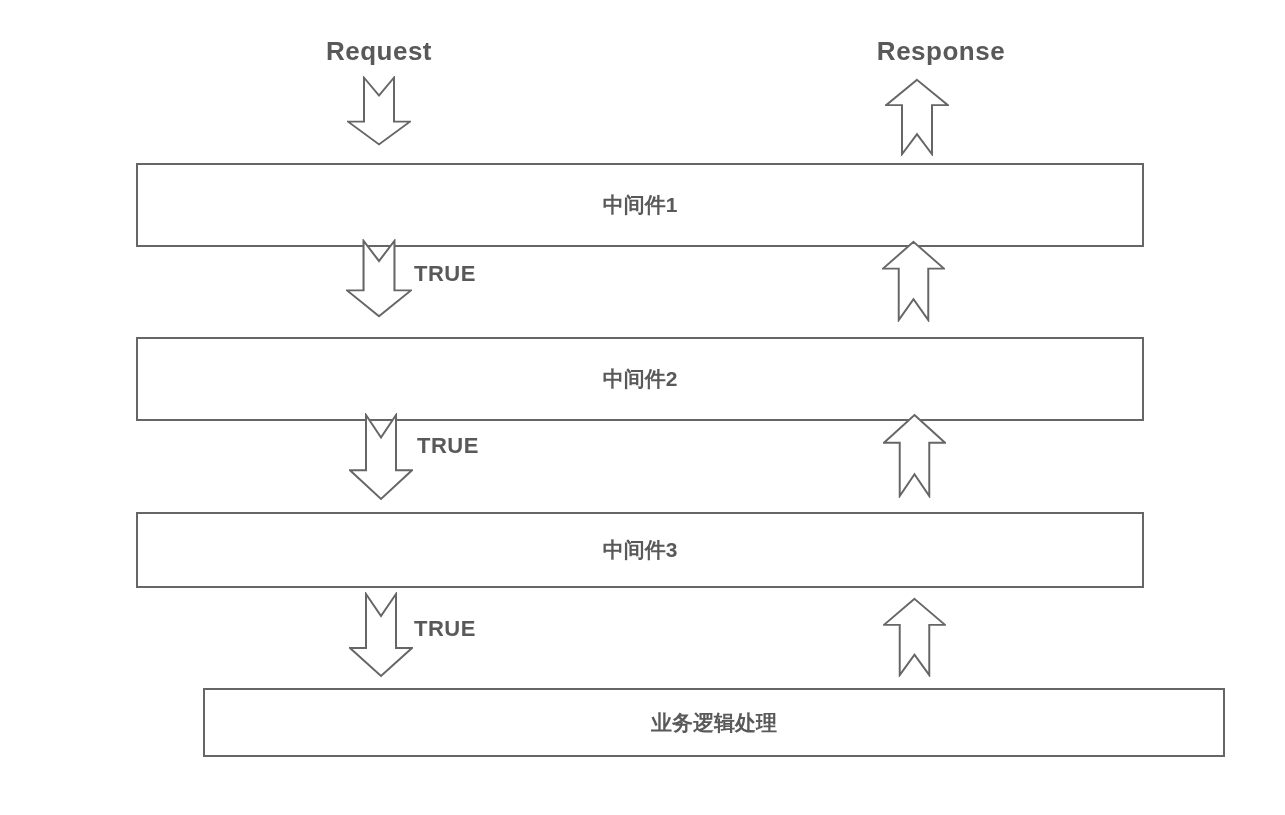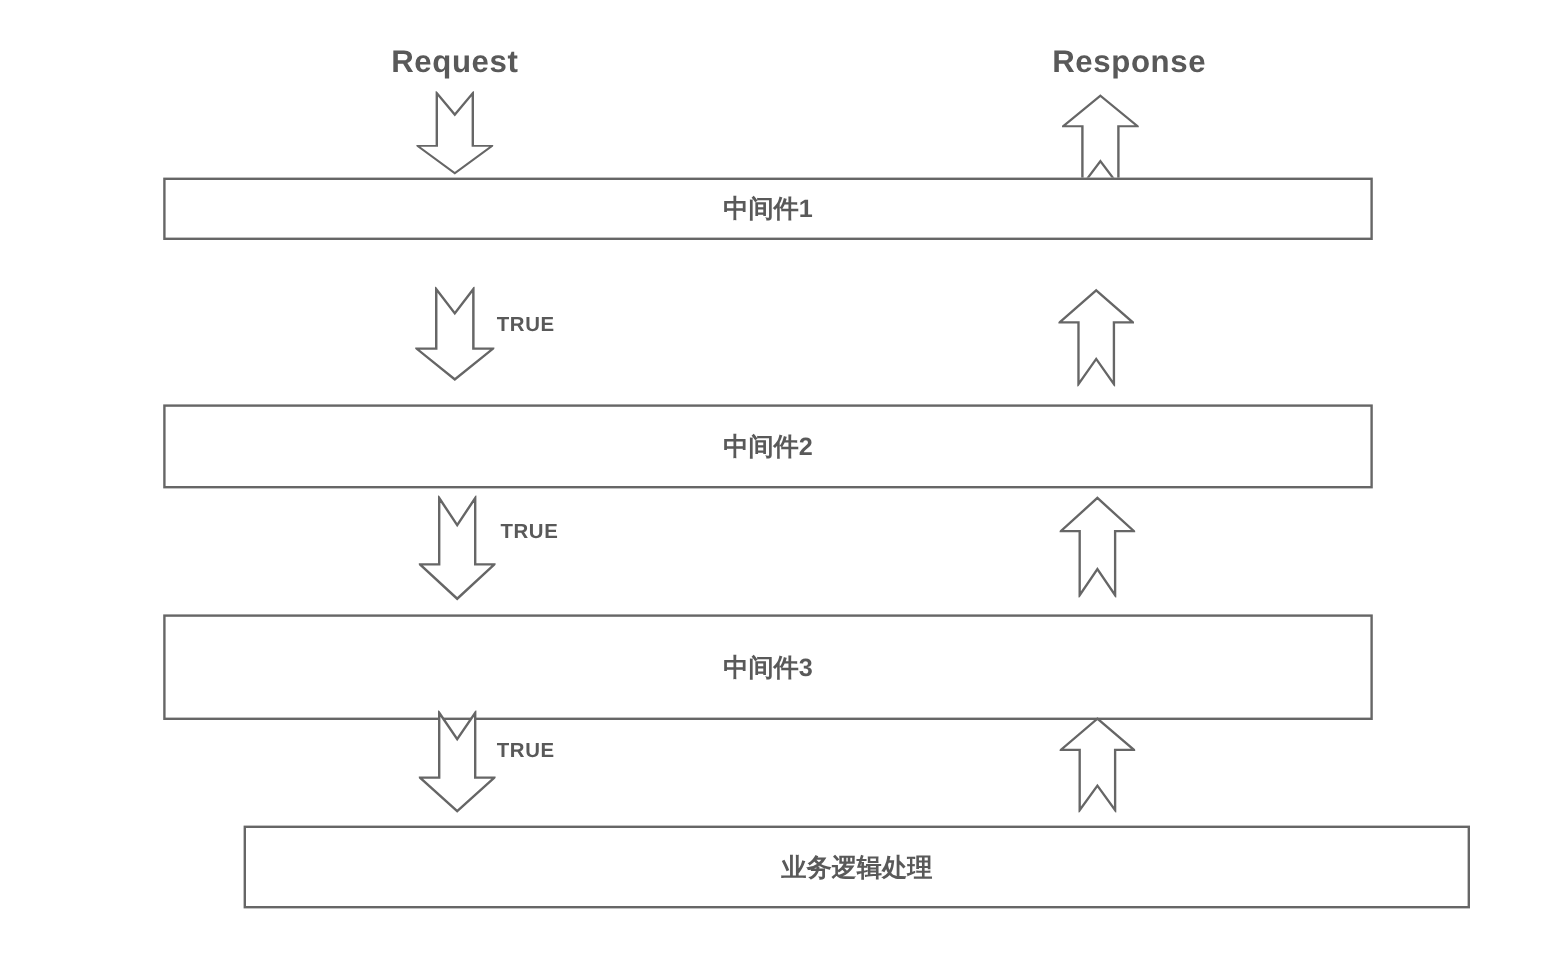--- a/index.html
+++ b/index.html
@@ -30,21 +30,21 @@
     display: flex;
     align-items: center;
     justify-content: center;
   }
   .node-label {
     font-size: 21px;
     font-weight: bold;
     color: #595959;
   }
   .true-label {
-    font-size: 17px;
+    font-size: 22px;
     font-weight: bold;
     color: #595959;
     letter-spacing: 0.5px;
   }
   svg.arrow { display: block; }
 </style>
 </head>
 <body>
 
 <div class="canvas">
@@ -53,45 +53,45 @@
   <div class="abs flow-label" style="left:861px; top:36px; width:160px;">Response</div>
 
   <svg class="abs arrow" style="left:347px; top:76px;" width="64" height="70" viewBox="0 0 64 86" preserveAspectRatio="none">
     <polygon points="17,2 32,24 47,2 47,56 63,56 32,84 1,56 17,56" fill="#ffffff" stroke="#666666" stroke-width="2"></polygon>
   </svg>
 
   <svg class="abs arrow" style="left:885px; top:78px;" width="64" height="78" viewBox="0 0 64 86" preserveAspectRatio="none">
     <polygon points="32,2 63,30 47,30 47,84 32,62 17,84 17,30 1,30" fill="#ffffff" stroke="#666666" stroke-width="2"></polygon>
   </svg>
 
-  <div class="abs node-box" style="left:136px; top:148px; width:1008px; height:52px;">
+  <div class="abs node-box" style="left:136px; top:163px; width:1008px; height:84px;">
     <span class="node-label">中间件1</span>
   </div>
 
   <svg class="abs arrow" style="left:346px; top:239px;" width="66" height="79" viewBox="0 0 64 86" preserveAspectRatio="none">
     <polygon points="17,2 32,24 47,2 47,56 63,56 32,84 1,56 17,56" fill="#ffffff" stroke="#666666" stroke-width="2"></polygon>
   </svg>
   <div class="abs true-label" style="left:414px; top:261px;">TRUE</div>
   <svg class="abs arrow" style="left:882px; top:240px;" width="63" height="82" viewBox="0 0 64 86" preserveAspectRatio="none">
     <polygon points="32,2 63,30 47,30 47,84 32,62 17,84 17,30 1,30" fill="#ffffff" stroke="#666666" stroke-width="2"></polygon>
   </svg>
 
-  <div class="abs node-box" style="left:136px; top:337px; width:1008px; height:70px;">
+  <div class="abs node-box" style="left:136px; top:337px; width:1008px; height:84px;">
     <span class="node-label">中间件2</span>
   </div>
 
   <svg class="abs arrow" style="left:349px; top:413px;" width="64" height="88" viewBox="0 0 64 86" preserveAspectRatio="none">
     <polygon points="17,2 32,24 47,2 47,56 63,56 32,84 1,56 17,56" fill="#ffffff" stroke="#666666" stroke-width="2"></polygon>
   </svg>
   <div class="abs true-label" style="left:417px; top:433px;">TRUE</div>
   <svg class="abs arrow" style="left:883px; top:413px;" width="63" height="85" viewBox="0 0 64 86" preserveAspectRatio="none">
     <polygon points="32,2 63,30 47,30 47,84 32,62 17,84 17,30 1,30" fill="#ffffff" stroke="#666666" stroke-width="2"></polygon>
   </svg>
 
-  <div class="abs node-box" style="left:136px; top:512px; width:1008px; height:88px;">
+  <div class="abs node-box" style="left:136px; top:512px; width:1008px; height:76px;">
     <span class="node-label">中间件3</span>
   </div>
 
   <svg class="abs arrow" style="left:349px; top:592px;" width="64" height="86" viewBox="0 0 64 86" preserveAspectRatio="none">
     <polygon points="17,2 32,24 47,2 47,56 63,56 32,84 1,56 17,56" fill="#ffffff" stroke="#666666" stroke-width="2"></polygon>
   </svg>
   <div class="abs true-label" style="left:414px; top:616px;">TRUE</div>
   <svg class="abs arrow" style="left:883px; top:597px;" width="63" height="80" viewBox="0 0 64 86" preserveAspectRatio="none">
     <polygon points="32,2 63,30 47,30 47,84 32,62 17,84 17,30 1,30" fill="#ffffff" stroke="#666666" stroke-width="2"></polygon>
   </svg>

